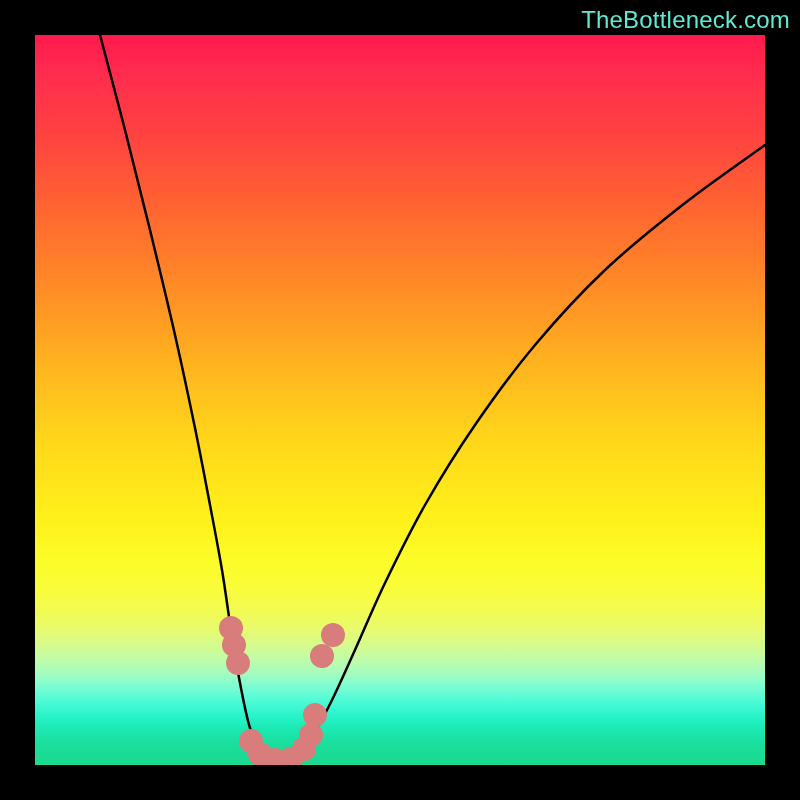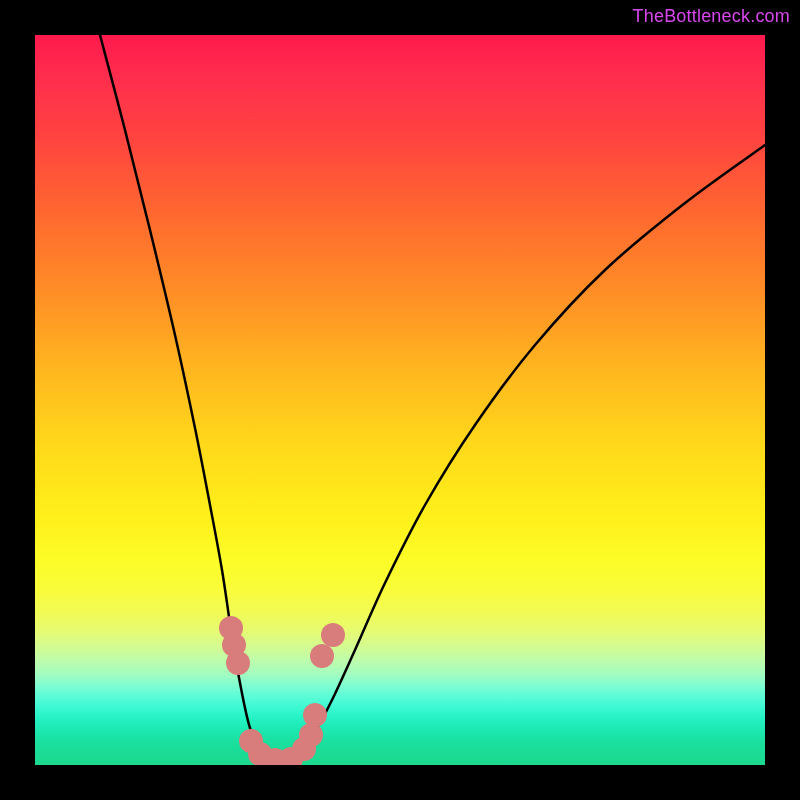--- a/index.html
+++ b/index.html
@@ -45,22 +45,22 @@
       #26f3c6 93.5%,
       #1ce9b3 95%,
       #1adf9d 97%,
       #1cd98e 100%
     );
   }
   .watermark {
     position: absolute;
     top: 6px;
     right: 10px;
-    color: #d946ef;
-    font-size: 18px;
+    color: #5eead4;
+    font-size: 24px;
     letter-spacing: 0.2px;
     user-select: none;
   }
   svg.curves {
     position: absolute;
     inset: 0;
   }
 </style>
 </head>
 <body>

